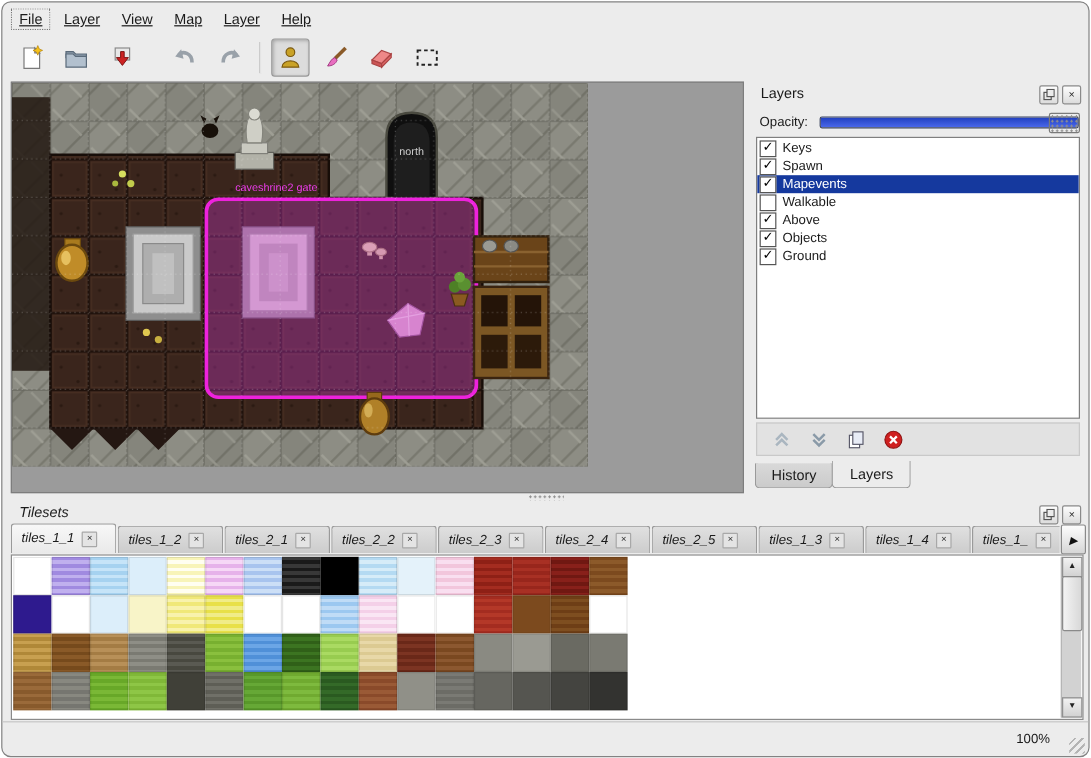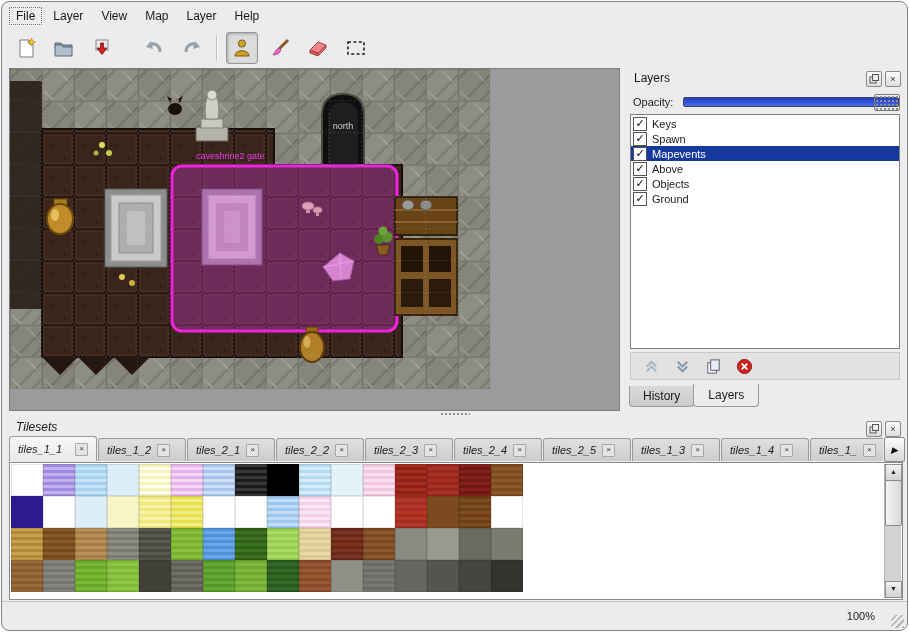--- a/index.html
+++ b/index.html
@@ -2,21 +2,21 @@
 <html><head>
 <meta charset="utf-8">
 <style>
   html,body{margin:0;padding:0;background:#fff;}
   body{width:909px;height:632px;position:relative;font-family:"Liberation Sans",sans-serif;color:#1a1a1a;}
   .window{position:absolute;left:1px;top:1px;width:905px;height:628px;background:#ececec;
           border:1px solid #828282;border-radius:8px;overflow:hidden;}
 
   
   .menubar{position:absolute;left:6px;top:3px;height:22px;display:flex;align-items:center;gap:2px;font-size:12px;}
-  .menu-item{padding:3px 8px;border-radius:2px;cursor:default;}
+  .menu-item{padding:3px 8px;border-radius:2px;cursor:default;text-decoration:underline;}
   .menu-item.focused{outline:1px dotted #777;outline-offset:-2px;}
 
   
   .toolbar{position:absolute;left:8px;top:29px;height:34px;display:flex;align-items:center;}
   .tbtn{width:30px;height:30px;margin-right:6px;display:flex;align-items:center;justify-content:center;
         border:1px solid transparent;border-radius:3px;}
   .tbtn.active{background:#dcdcdc;border:1px solid #979797;box-shadow:inset 1px 1px 3px rgba(0,0,0,.25);}
   .tbtn svg{width:22px;height:22px;}
   .tgap{width:14px;}
   .tsep{width:1px;height:26px;background:#c2c2c2;border-right:1px solid #fafafa;margin:0 8px 0 2px;}
@@ -59,21 +59,21 @@
   .splitter{position:absolute;left:0;right:0;top:409px;height:7px;display:flex;align-items:center;justify-content:center;}
   .splitter-handle{width:30px;height:5px;background-image:radial-gradient(circle,#8f8f8f 0.9px,transparent 1.1px);
                    background-size:4px 4px;}
 
   
   .tilesets-dock{position:absolute;left:5px;top:416px;width:898px;height:182px;font-style:italic;}
   .ts-title{position:absolute;left:0;top:0;right:0;height:18px;font-size:12px;line-height:18px;padding-left:9px;}
   .ts-tabbar{position:absolute;left:2px;top:18px;right:22px;height:25px;display:flex;align-items:flex-end;overflow:hidden;}
   .ttab{flex:none;display:flex;align-items:center;gap:6px;padding:0 8px;height:22px;border:1px solid #9a9a9a;border-bottom:none;
         background:linear-gradient(#e0e0e0,#cccccc);font-size:11px;border-radius:3px 3px 0 0;margin-right:1px;min-width:70px;}
-  .ttab.active{background:linear-gradient(#f8f8f8,#e9e9e9);height:24px;justify-content:space-between;}
+  .ttab.active{background:linear-gradient(#f8f8f8,#e9e9e9);height:24px;}
   .tabx{width:11px;height:11px;border:1px solid #a8a8a8;background:#e4e4e4;font-size:8px;line-height:10px;
         text-align:center;color:#333;border-radius:1px;}
   .tab-scroll{position:absolute;right:0;top:19px;width:19px;height:23px;border:1px solid #8a8a8a;border-radius:2px;
               background:linear-gradient(#fdfdfd,#d6d6d6);font-size:9px;display:flex;align-items:center;justify-content:center;color:#111;}
   .ts-palette{position:absolute;left:2px;right:2px;top:44px;bottom:0;background:#fff;border:1px solid #8a8a8a;}
   .tile-grid{position:absolute;left:1px;top:1px;width:512px;display:flex;flex-wrap:wrap;align-content:flex-start;}
   .tile{width:32px;height:32px;box-shadow:inset 0 0 0 1px rgba(0,0,0,.10);}
   .vscroll{position:absolute;right:1px;top:1px;bottom:1px;width:16px;background:#d2d2d2;border-left:1px solid #b5b5b5;}
   .vs-btn{position:absolute;left:0;width:15px;height:15px;border:1px solid #909090;background:linear-gradient(#f2f2f2,#d2d2d2);
           font-size:7px;text-align:center;line-height:14px;color:#222;}
@@ -312,20 +312,24 @@
           <span class="checkbox">✓</span>
           <span>Keys</span>
         </div>
         <div class="layer-row">
           <span class="checkbox">✓</span>
           <span>Spawn</span>
         </div>
         <div class="layer-row selected">
           <span class="checkbox">✓</span>
           <span>Mapevents</span>
+        </div>
+        <div class="layer-row">
+          <span class="checkbox"></span>
+          <span>Walkable</span>
         </div>
         <div class="layer-row">
           <span class="checkbox">✓</span>
           <span>Above</span>
         </div>
         <div class="layer-row">
           <span class="checkbox">✓</span>
           <span>Objects</span>
         </div>
         <div class="layer-row">

